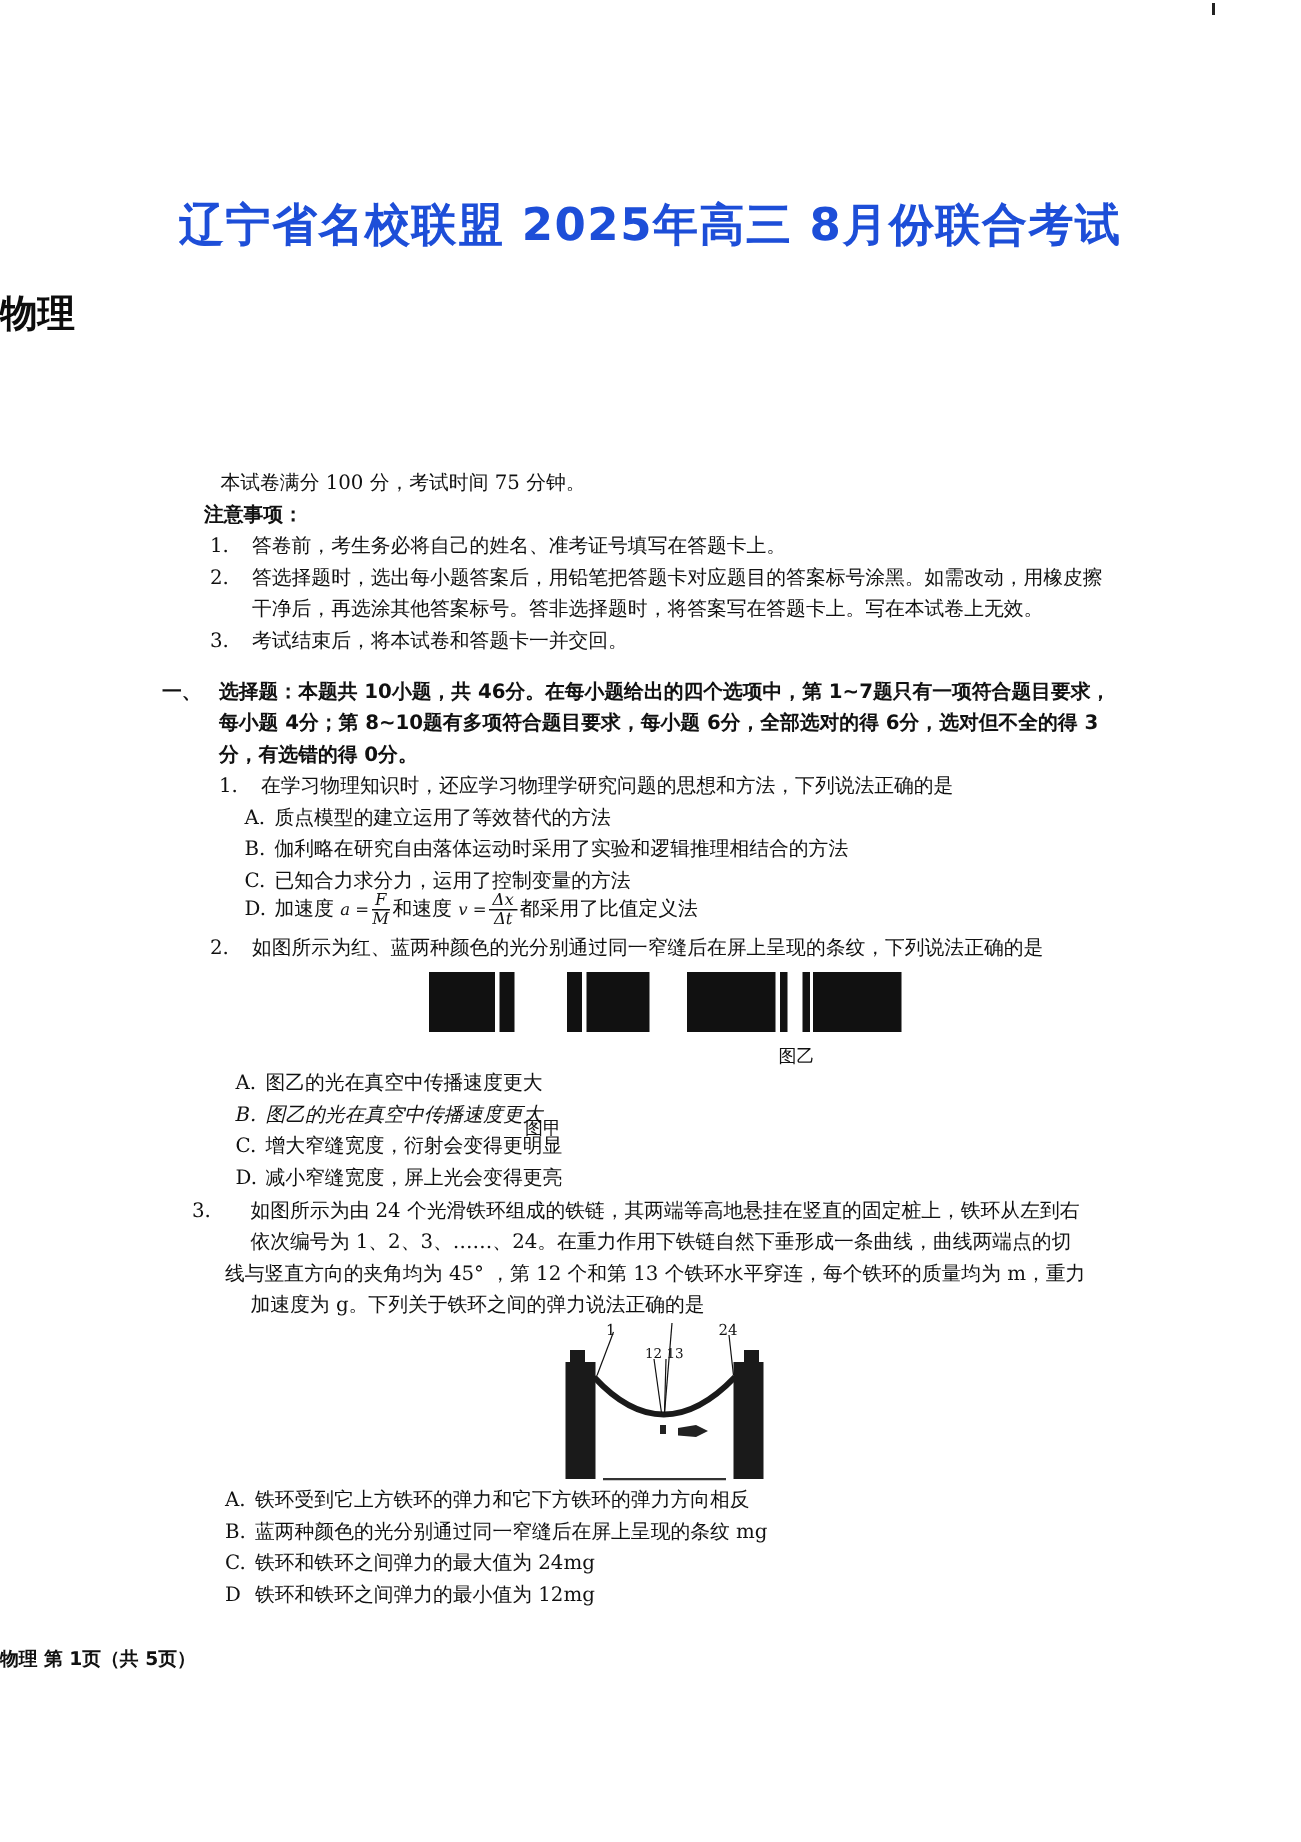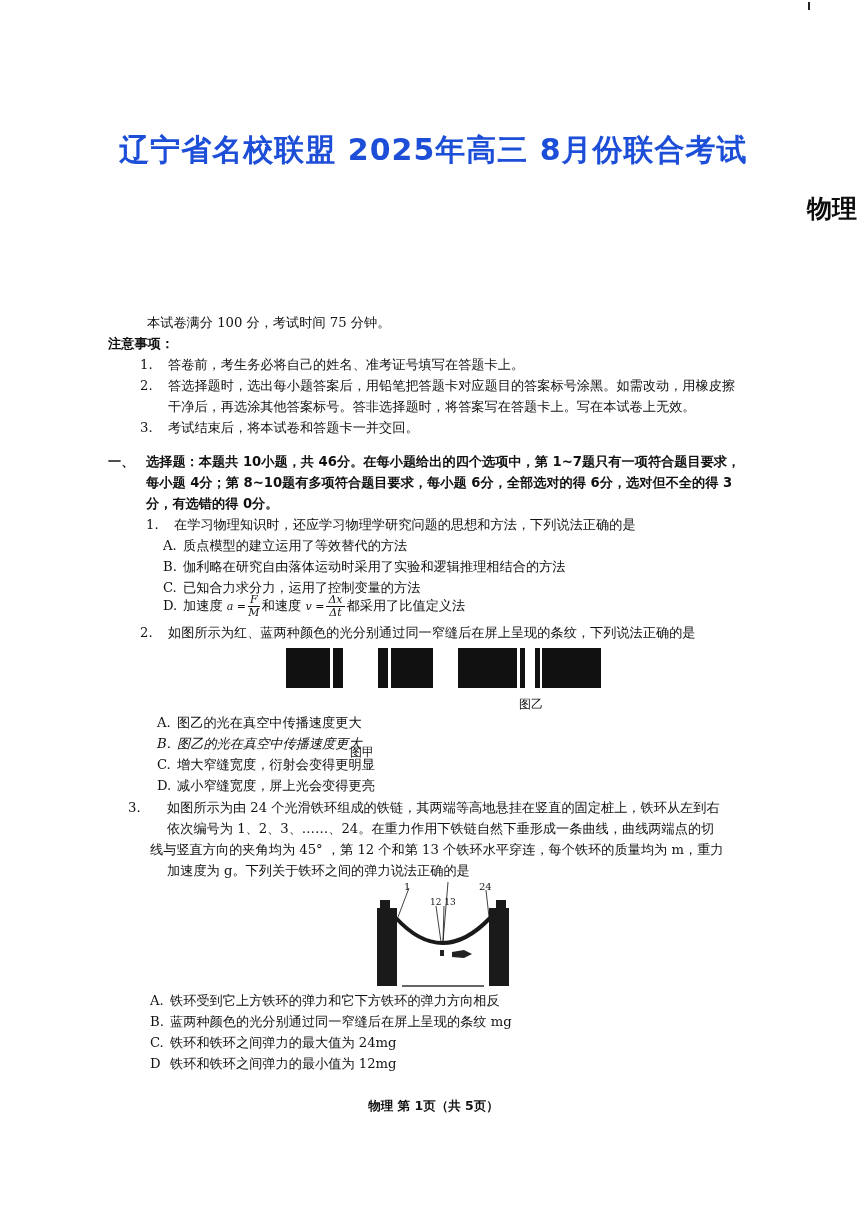--- a/index.html
+++ b/index.html
@@ -8,47 +8,47 @@
     font-family: "DejaVu Serif", "Liberation Serif", serif;
     color: #111;
   }
   .abs { position: absolute; white-space: nowrap; }
   .title {
     left: 0; width: 867px; top: 130px; text-align: center;
     font-family: "DejaVu Sans", "Liberation Sans", sans-serif;
     font-weight: bold; font-size: 30px; letter-spacing: 1px; color: #1d4ed8;
   }
   .subject {
-    left: 0; width: 857px; top: 192px; text-align: right;
+    left: 0; width: 857px; top: 192px; text-align: left;
     font-family: Liberation Mono, monospace;
     font-weight: bold; font-size: 25px; color: #0d0d0d;
   }
   .line { font-size: 13.2px; line-height: 21px; }
   .bold { font-family: "DejaVu Sans", "Liberation Sans", sans-serif; font-weight: bold; }
   .num { display: inline-block; width: 28px; }
   .opt { display: inline-block; width: 20px; }
   .ital { font-style: italic; }
   .frac { display: inline-block; vertical-align: middle; text-align: center; font-size: 11px; line-height: 12px; margin: 0 2px; }
   .frac .n { display: block; border-bottom: 1px solid #111; padding: 0 2px; font-style: italic; }
   .frac .d { display: block; font-style: italic; }
   .fig-block { position: absolute; background: #111; }
   .caption { font-family: "DejaVu Sans", "Liberation Sans", sans-serif; font-size: 12px; }
-  .footer { left: 0; width: 867px; top: 1098px; text-align: center; font-family: "DejaVu Sans", "Liberation Sans", sans-serif; font-weight: bold; font-size: 12.5px; }
+  .footer { left: 0; width: 867px; top: 1098px; text-align: left; font-family: "DejaVu Sans", "Liberation Sans", sans-serif; font-weight: bold; font-size: 12.5px; }
   .scan-mark { left: 808px; top: 2px; width: 2px; height: 8px; background: #222; }
 </style>
 </head>
 <body>
 
 <div class="abs scan-mark"></div>
 
 <div class="abs title">辽宁省名校联盟 2025年高三 8月份联合考试</div>
 <div class="abs subject">物理</div>
 
 <div class="abs line" style="left:147px; top:312px;">本试卷满分 100 分，考试时间 75 分钟。</div>
-<div class="abs line bold" style="left:108px; top:333px;text-align:right;">注意事项：</div>
+<div class="abs line bold" style="left:136px; top:333px;text-align:right;">注意事项：</div>
 <div class="abs line" style="left:140px; top:354px;">
   <span class="num">1.</span><span>答卷前，考生务必将自己的姓名、准考证号填写在答题卡上。</span>
 </div>
 <div class="abs line" style="left:140px; top:375px;">
   <span class="num">2.</span><span>答选择题时，选出每小题答案后，用铅笔把答题卡对应题目的答案标号涂黑。如需改动，用橡皮擦</span>
 </div>
 <div class="abs line" style="left:168px; top:396px;">干净后，再选涂其他答案标号。答非选择题时，将答案写在答题卡上。写在本试卷上无效。</div>
 <div class="abs line" style="left:140px; top:417px;">
   <span class="num">3.</span><span>考试结束后，将本试卷和答题卡一并交回。</span>
 </div>

